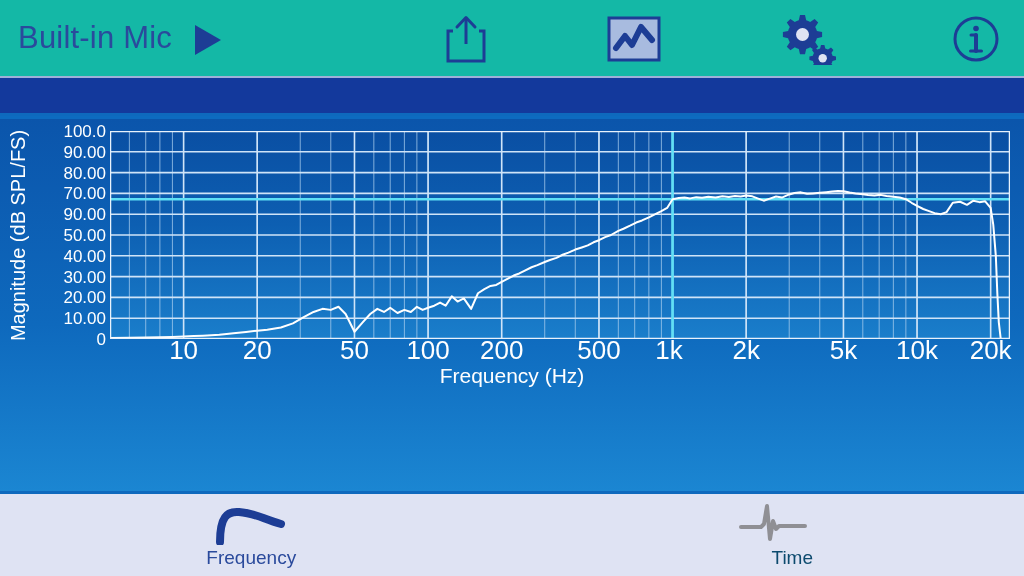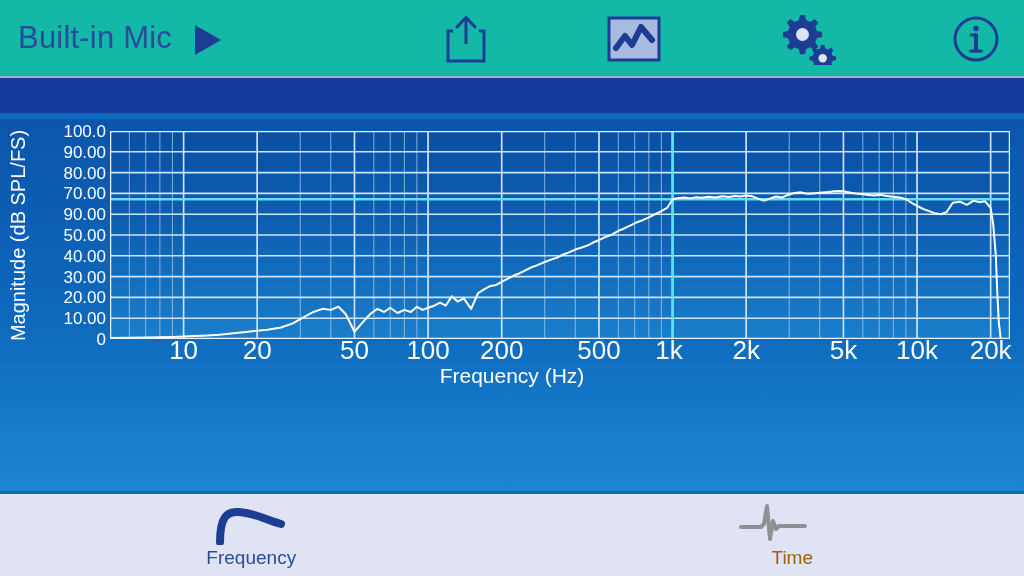--- a/index.html
+++ b/index.html
@@ -202,21 +202,21 @@
     align-items: center;
     justify-content: center;
     cursor: pointer;
   }
   .tab .tab-icon { height: 44px; display: flex; align-items: center; }
   .tab .tab-label {
     font-size: 19px;
     margin-top: 2px;
   }
   .tab.active .tab-label { color: #2a4a9c; }
-  .tab.inactive .tab-label { color: #a16207; margin-left: 39px; }
+  .tab.inactive .tab-label { color: #0c4a6e; margin-left: 39px; }
 </style>
 </head>
 <body>
 
 <div id="app">
 
   <div class="toolbar">
     <div class="source-title">Built-in Mic</div>
     <div class="play-tri"></div>
 

